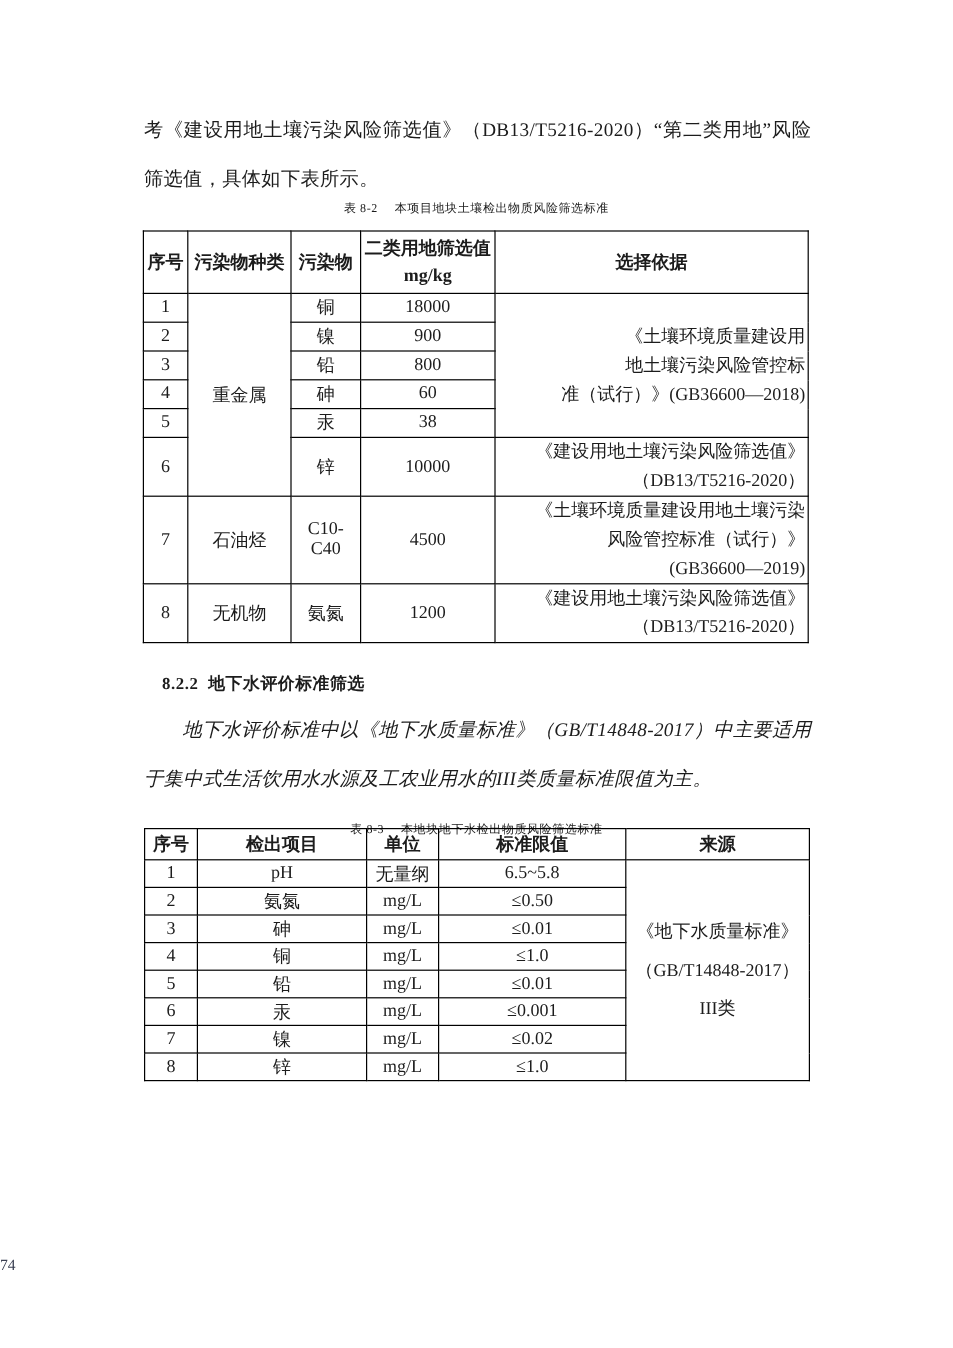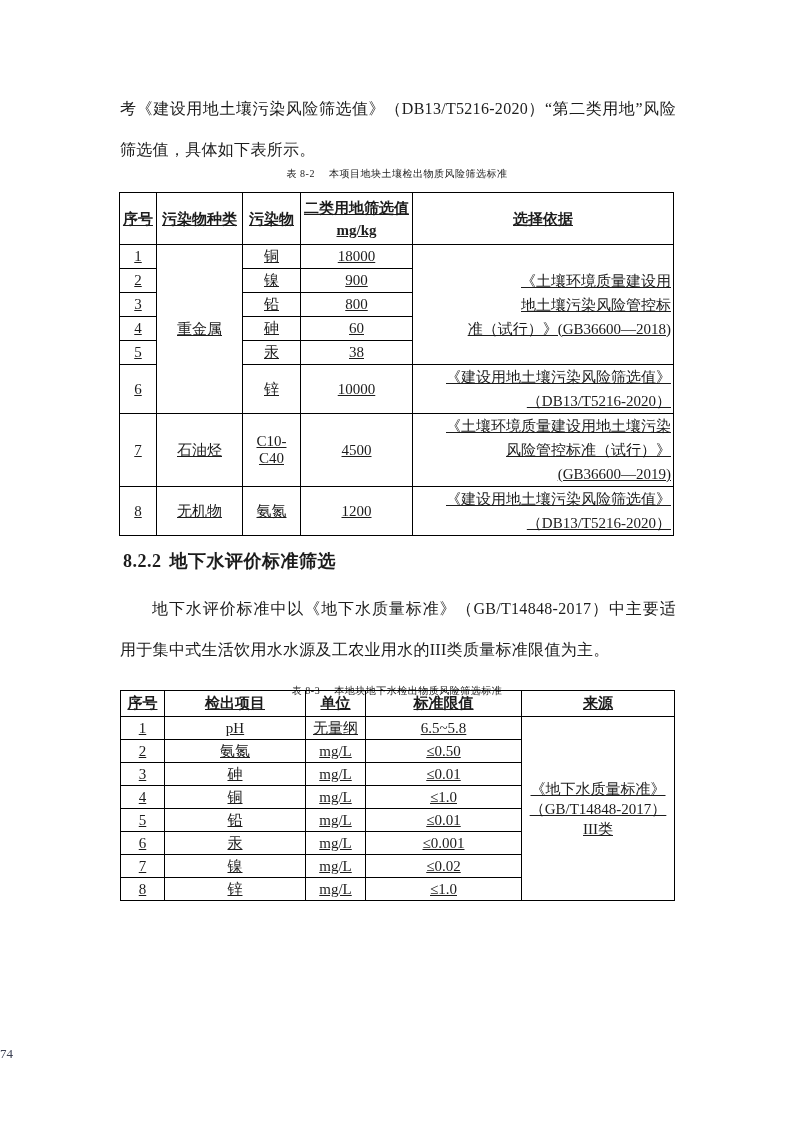--- a/index.html
+++ b/index.html
@@ -14,60 +14,59 @@
   .abs { position: absolute; }
 
   
   .body-text {
     left: 120px; width: 556px;
     font-size: 16px; line-height: 41px;
     text-align: justify;
     letter-spacing: 0.3px;
     margin: 0;
   }
-  .indent { text-indent: 2em; }
+  .indent { text-indent: 2em; font-style: italic; }
 
   
   .section-heading {
     left: 119px; width: 600px;
-    font-size: 18px; font-weight: bold;
+    font-size: 14px; font-weight: bold;
     letter-spacing: 0.5px;
-    margin: 4px;
+    margin: 16px;
     font-family: Liberation Serif, serif;
   }
   .section-heading .num { margin-right: 8px; }
 
   
   .caption {
     left: 120px; width: 554px;
     text-align: center;
     font-size: 10px; font-weight: normal;
     letter-spacing: 0.5px;
   }
   .caption .cap-label { margin-right: 14px; }
 
   
   table {
     border-collapse: collapse;
     table-layout: fixed;
-    text-decoration: underline;
   }
   td, th {
     border: 1px solid #000;
     text-align: center;
     vertical-align: middle;
     padding: 0 2px;
     font-size: 15px;
     font-weight: normal;
     overflow: hidden;
   }
   th { font-weight: bold; }
   .pre { white-space: pre-line; }
   .basis-cell { line-height: 24px; text-align: right; }
-  .src-cell { line-height: 20px; margin-top: 31px; }
+  .src-cell { line-height: 32px; margin-top: 31px; }
 
   #table2 { left: 119px; top: 192px; width: 554px; }
   #table2 thead tr { height: 52px; }
   #table2 th { line-height: 22px; }
   .h24 { height: 24px; }
   .h48 { height: 48px; }
   .h72 { height: 72px; }
 
   #table3 { left: 120px; top: 690px; width: 554px; }
   #table3 thead tr { height: 26px; }

